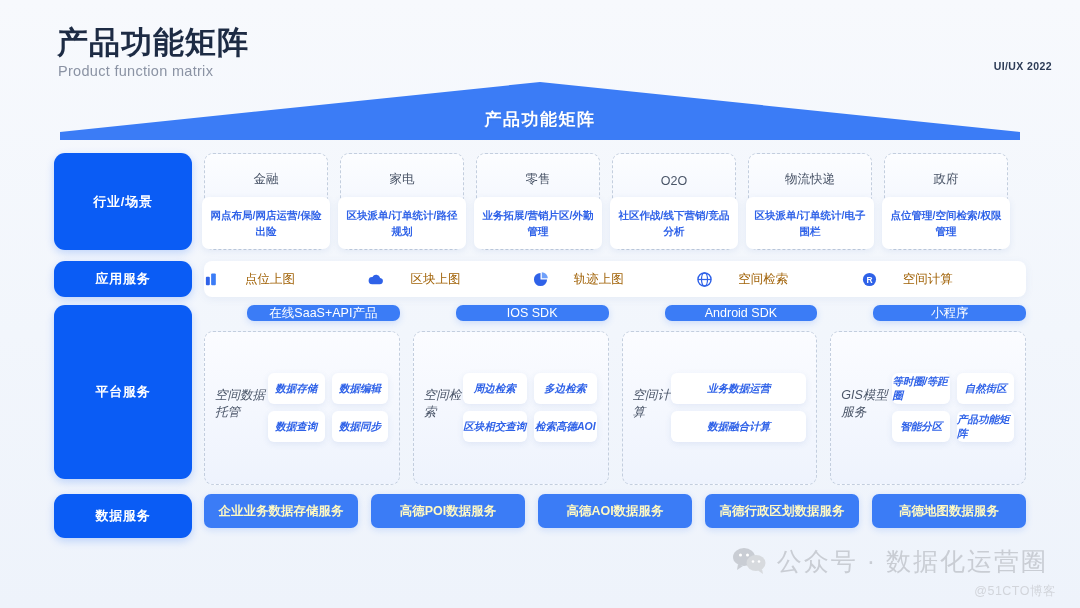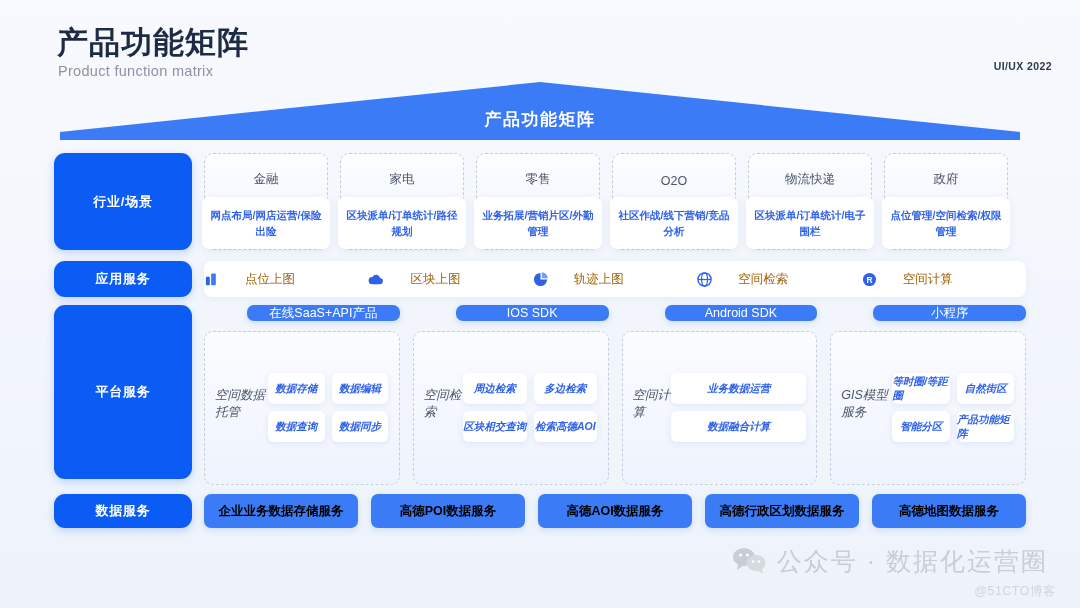--- a/index.html
+++ b/index.html
@@ -126,25 +126,25 @@
     box-shadow: 0 2px 6px rgba(60,100,180,.10);
     font-size: 10.5px; font-weight: bold; color: #2f62e8;
     display: flex; align-items: center; justify-content: center;
     height: 31px;
   }
   .chip.half { width: calc(50% - 4px); }
   .chip.full { width: 100%; }
 
   
   #row-data { left: 54px; top: 494px; width: 972px; height: 34px; }
-  #row-data .side-label { width: 138px; height: 34px; flex: 0 0 138px; }
+  #row-data .side-label { width: 138px; height: 44px; flex: 0 0 138px; }
   .data-list { margin-left: 12px; flex: 1; display: flex; gap: 13px; }
   .data-btn {
     flex: 1; height: 34px; border-radius: 7px;
-    background: #3b7cf6; color: #000000;
+    background: #3b7cf6; color: #fef9c3;
     font-size: 12.5px; font-weight: bold;
     display: flex; align-items: center; justify-content: center;
     box-shadow: 0 2px 7px rgba(59,124,246,.20);
   }
 
   
   .watermark {
     position: absolute; right: 32px; bottom: 30px;
     display: flex; align-items: center; gap: 11px;
     color: #c9cdd4;

